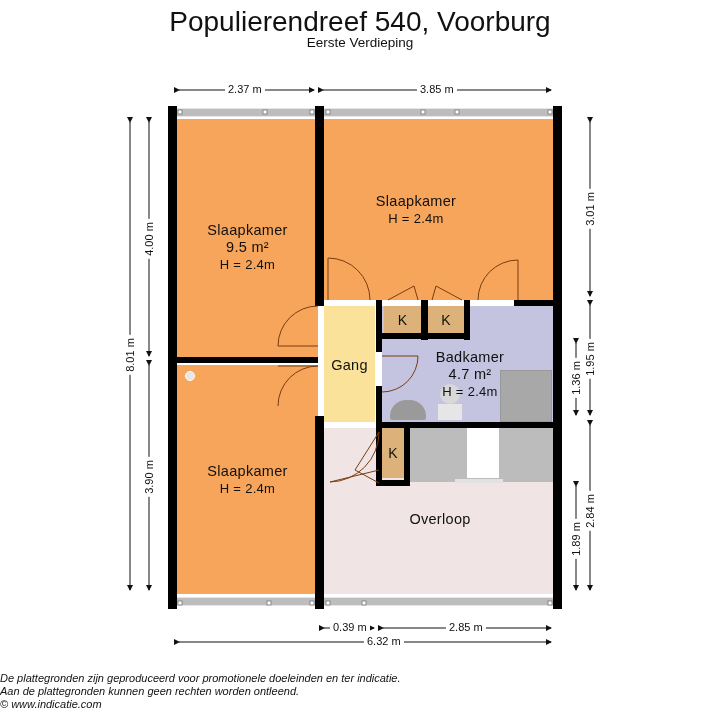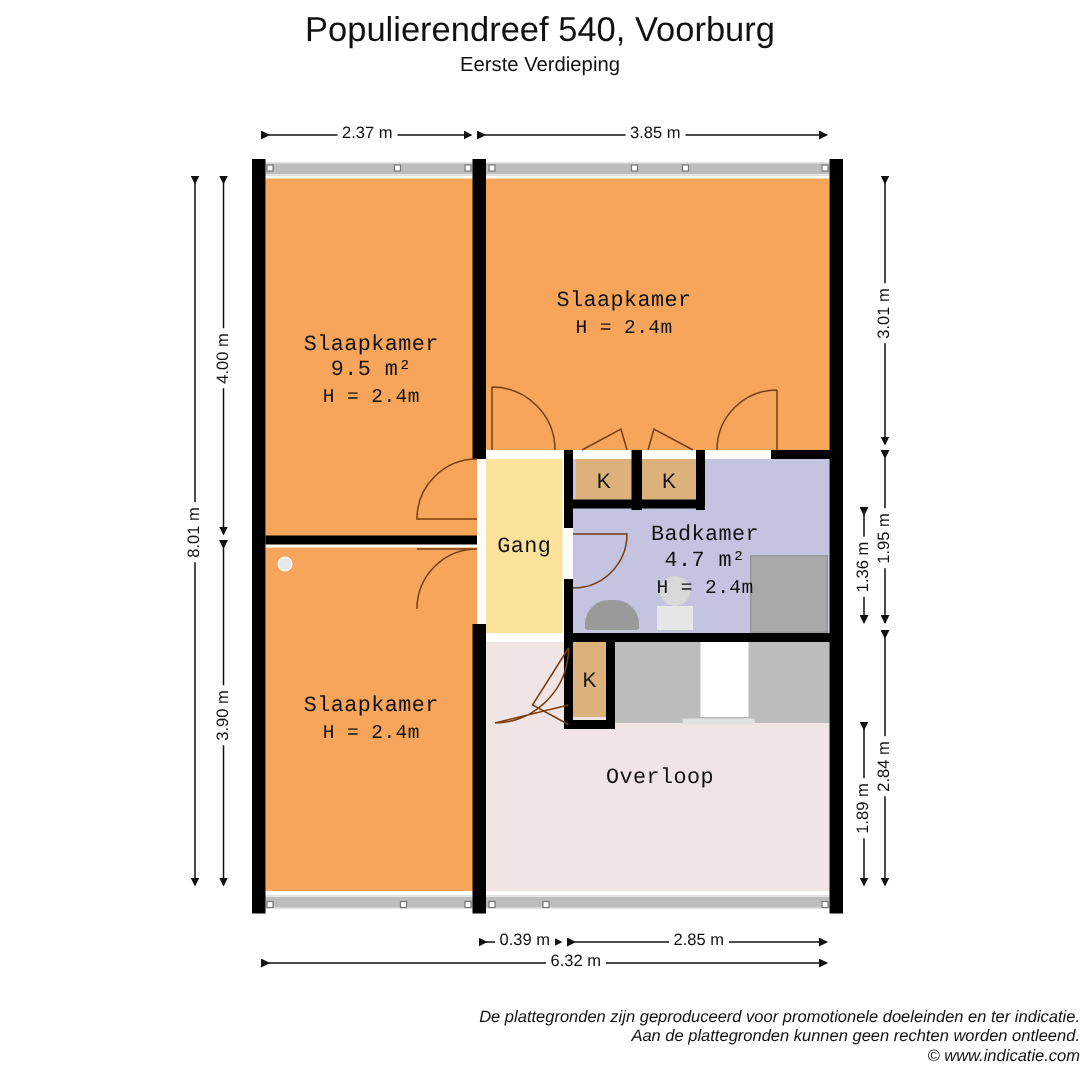--- a/index.html
+++ b/index.html
@@ -1,30 +1,30 @@
 <!DOCTYPE html>
 <html><head>
 <meta charset="utf-8">
 <style>
   html, body { margin:0; padding:0; background:#ffffff; }
   body { width:720px; height:720px; position:relative; overflow:hidden; font-family:"Liberation Sans", sans-serif; color:#111; }
   .abs { position:absolute; }
-  .title { left:0; width:720px; top:6px; text-align:center; font-size:23px; color:#111; }
+  .title { left:0; width:720px; top:6px; text-align:center; font-size:28px; color:#111; }
   .subtitle { left:0; width:720px; top:35px; text-align:center; font-size:13.5px; color:#111; }
   .room { position:absolute; }
   .wall { position:absolute; background:#000; }
   .window { position:absolute; background:#bdbdbd; border-top:1px solid #e6e6e6; border-bottom:1px solid #e6e6e6; box-sizing:border-box; }
   .window-h { height:9px; }
-  .room-label { position:absolute; text-align:center; font-size:14.5px; line-height:17px; color:#111; letter-spacing:0.3px;font-family:Liberation Mono, monospace; }
+  .room-label { position:absolute; text-align:center; font-size:14.5px; line-height:17px; color:#111; letter-spacing:0.3px; }
   .room-label .sm { font-size:13px; }
   .closet { position:absolute; background:#dcb27a; border:0; }
   .closet-label { position:absolute; width:100%; top:50%; transform:translateY(-50%); text-align:center; font-size:14px; }
   .dim-text { position:absolute; font-size:11px; background:#fff; color:#111; padding:0 3px; white-space:nowrap; }
   .vtext { transform:rotate(-90deg); transform-origin:center center; }
-  .footer { left:0; width:720px; text-align:right; font-size:11px; font-style:italic; color:#111; line-height:13px; }
+  .footer { left:0; width:720px; text-align:left; font-size:11px; font-style:italic; color:#111; line-height:13px; }
   svg { position:absolute; left:0; top:0; overflow:visible; }
 </style>
 </head>
 <body>
 
 <div class="abs title">Populierendreef 540, Voorburg</div>
 <div class="abs subtitle">Eerste Verdieping</div>
 
 <div>
 

